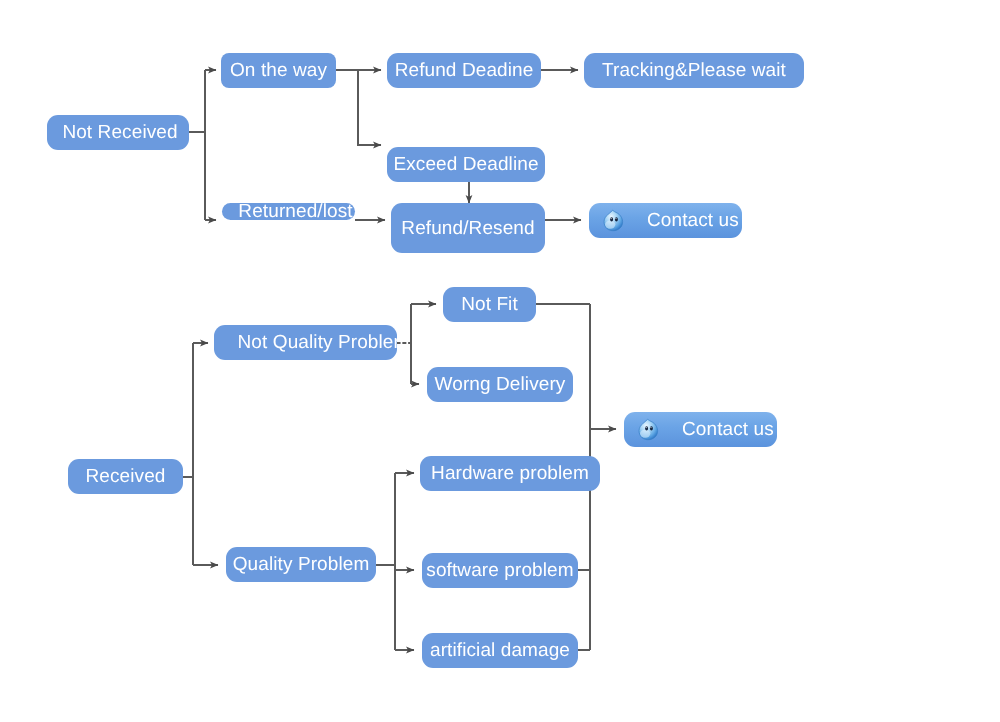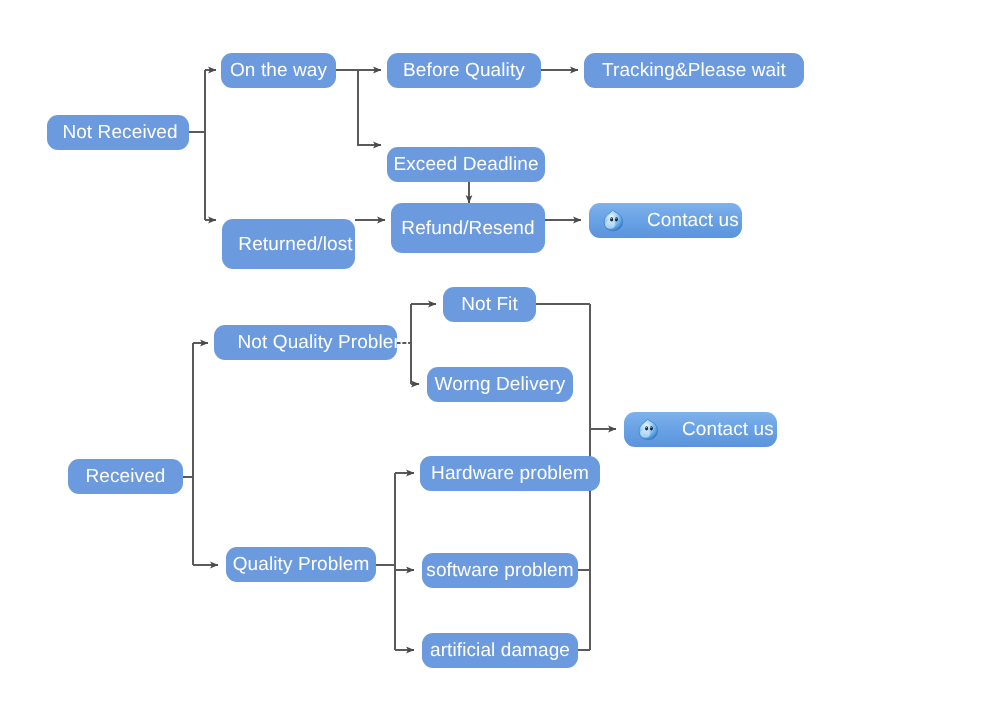--- a/index.html
+++ b/index.html
@@ -110,29 +110,29 @@
       <path d="M580,473 L590,473"></path>
       <path d="M578,570 L590,570"></path>
       <path d="M578,650 L590,650"></path>
       <path d="M590,304 L590,650"></path>
       <path d="M590,429 L616,429" marker-end="url(#arrow)"></path>
     </g>
   </svg>
 
   <div class="node" style="left:47px;  top:115px; width:142px; height:35px;padding-left:16px;">Not Received</div>
 
-  <div class="node" style="left:221px; top:53px;  width:115px; height:35px;">On the way</div>
+  <div class="node" style="left:221px; top:53px;  width:115px; height:35px;border-radius:8px;">On the way</div>
 
-  <div class="node" style="left:387px; top:53px;  width:154px; height:35px;">Before Quality</div>
+  <div class="node" style="left:387px; top:53px;  width:154px; height:35px;">Refund Deadine</div>
 
   <div class="node" style="left:584px; top:53px;  width:220px; height:35px;">Tracking&amp;Please wait</div>
 
   <div class="node" style="left:387px; top:128px; width:158px; height:35px;margin-top:19px;">Exceed Deadline</div>
 
-  <div class="node" style="left:222px; top:219px; width:133px; height:50px;padding-left:26px;">Returned/lost</div>
+  <div class="node" style="left:222px; top:203px; width:133px; height:17px;padding-left:26px;">Returned/lost</div>
 
   <div class="node" style="left:391px; top:203px; width:154px; height:50px;">Refund/Resend</div>
 
   <div class="node contact" style="left:589px; top:203px; width:153px; height:35px;">
     <svg class="droplet-icon" viewBox="0 0 28 28">
       <defs>
         <radialGradient id="dropGrad1" cx="38%" cy="32%" r="72%">
           <stop offset="0%" stop-color="#eaf6ff"></stop>
           <stop offset="38%" stop-color="#a9d6f6"></stop>
           <stop offset="75%" stop-color="#5fa7e4"></stop>

